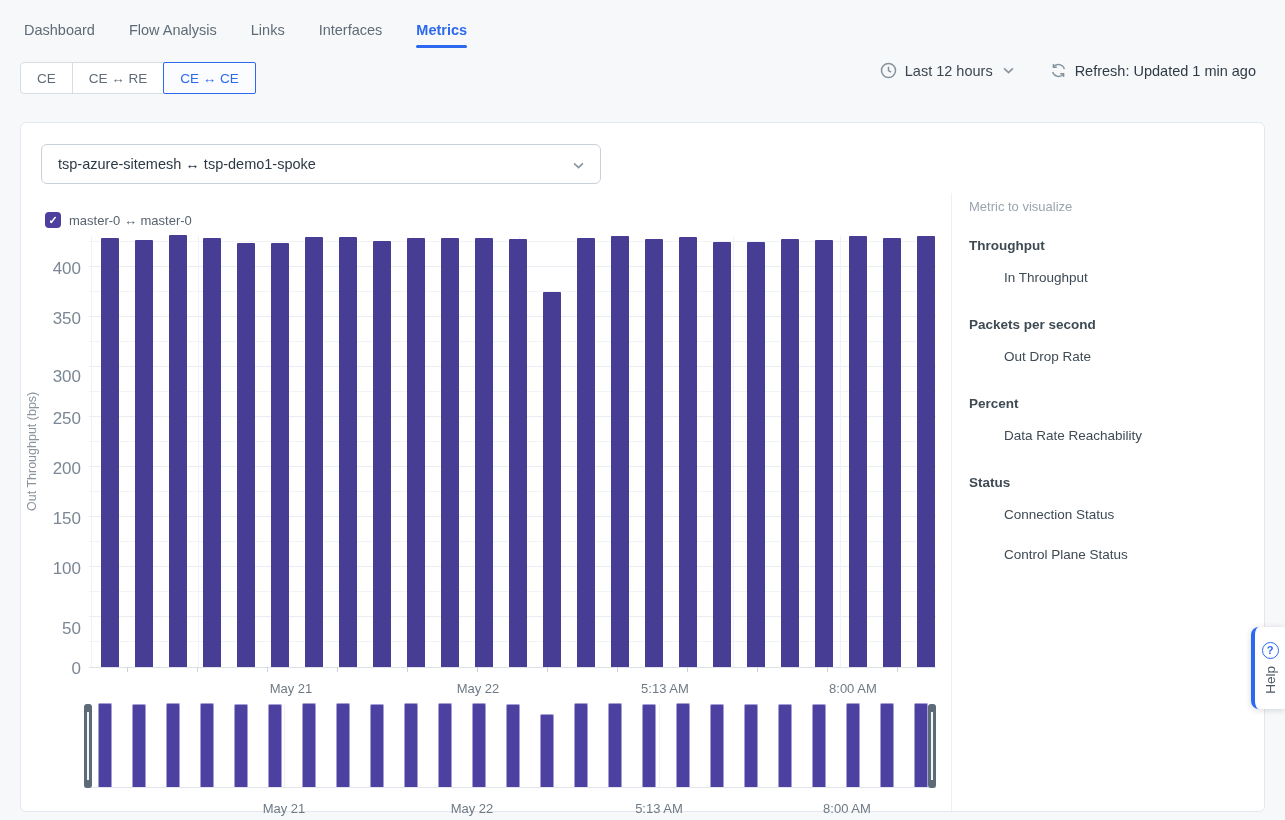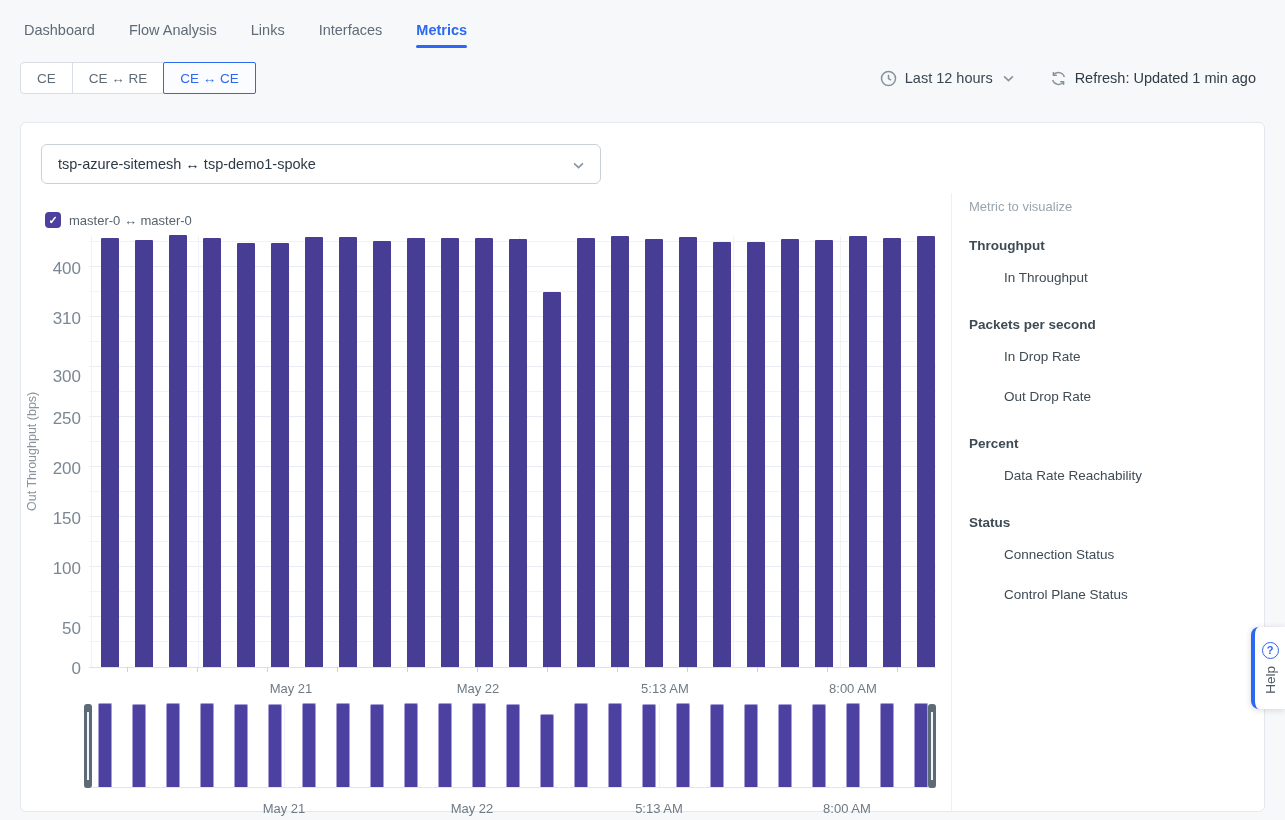--- a/index.html
+++ b/index.html
@@ -7,21 +7,21 @@
     font-family:"Liberation Sans", sans-serif; color:#36434e; }
 
   
   .topnav { display:flex; gap:34px; padding:22px 0 0 24px; }
   .topnav .nav-item { position:relative; font-size:14.5px; color:#5f6b76; cursor:pointer; padding-bottom:10px; }
   .topnav .nav-item.active { color:#2c68f0; font-weight:bold; }
   .topnav .nav-item.active::after { content:""; position:absolute; left:0; right:0; bottom:0;
     height:3px; background:#2c68f0; border-radius:2px; }
 
   
-  .toolbar { display:flex; justify-content:space-between; align-items:center; padding:14px 29px 0 20px; }
+  .toolbar { display:flex; justify-content:space-between; align-items:flex-start; padding:14px 29px 0 20px; }
   .seg-group { display:flex; }
   .seg-btn { height:32px; padding:0 16px; background:#fff; border:1px solid #d8dde3;
     font-size:13.5px; color:#5f6b76; display:flex; align-items:center; cursor:pointer; }
   .seg-btn:first-child { border-radius:4px 0 0 4px; }
   .seg-btn + .seg-btn { margin-left:-1px; }
   .seg-btn.active { border:1px solid #2c68f0; color:#2c68f0; background:#fbfcff;
     border-radius:2px; z-index:2; position:relative; }
   .time-controls { display:flex; align-items:center; gap:36px; }
   .tc-item { display:flex; align-items:center; gap:8px; cursor:pointer; font-size:14.5px; color:#3a4651; }
   .tc-item svg { display:block; }
@@ -175,21 +175,21 @@
       <div class="gridline-v" style="left: 537px;"></div>
       <div class="gridline-v" style="left: 644px;"></div>
       <div class="gridline-v" style="left: 751px;"></div>
       <div class="ytick-label" style="top: 423px;">0</div>
       <div class="ytick-label" style="top: 373px; margin-top: 10px;">50</div>
       <div class="ytick-label" style="top: 323px;">100</div>
       <div class="ytick-label" style="top: 273px;">150</div>
       <div class="ytick-label" style="top: 223px;">200</div>
       <div class="ytick-label" style="top: 173px;">250</div>
       <div class="ytick-label" style="top: 131px;">300</div>
-      <div class="ytick-label" style="top: 73px;">310</div>
+      <div class="ytick-label" style="top: 73px;">350</div>
       <div class="ytick-label" style="top: 23px;">400</div>
       <div class="bar" title="master-0 ↔ master-0: 429 bps" style="left: 12px; height: 99.536%;"></div>
       <div class="bar" title="master-0 ↔ master-0: 427 bps" style="left: 46px; height: 99.0719%;"></div>
       <div class="bar" title="master-0 ↔ master-0: 432 bps" style="left: 80px; height: 100.232%;"></div>
       <div class="bar" title="master-0 ↔ master-0: 429 bps" style="left: 114px; height: 99.536%;"></div>
       <div class="bar" title="master-0 ↔ master-0: 424 bps" style="left: 148px; height: 98.3759%;"></div>
       <div class="bar" title="master-0 ↔ master-0: 424 bps" style="left: 182px; height: 98.3759%;"></div>
       <div class="bar" title="master-0 ↔ master-0: 430 bps" style="left: 216px; height: 99.768%;"></div>
       <div class="bar" title="master-0 ↔ master-0: 430 bps" style="left: 250px; height: 99.768%;"></div>
       <div class="bar" title="master-0 ↔ master-0: 426 bps" style="left: 284px; height: 98.8399%;"></div>
@@ -263,21 +263,20 @@
 
   <div class="v-divider"></div>
 
   <div class="metrics-sidebar">
     <div class="ms-title">Metric to visualize</div>
 
     <div class="ms-group-label">Throughput</div>
     <div class="ms-item">In Throughput</div>
 
     <div class="ms-group-label">Packets per second</div>
-    <div class="ms-item">In Drop Rate</div>
     <div class="ms-item">Out Drop Rate</div>
 
     <div class="ms-group-label">Percent</div>
     <div class="ms-item">Data Rate Reachability</div>
 
     <div class="ms-group-label">Status</div>
     <div class="ms-item">Connection Status</div>
     <div class="ms-item">Control Plane Status</div>
   </div>
 <div class="nav-xlabel" style="left: 262.964px;">May 21</div>

